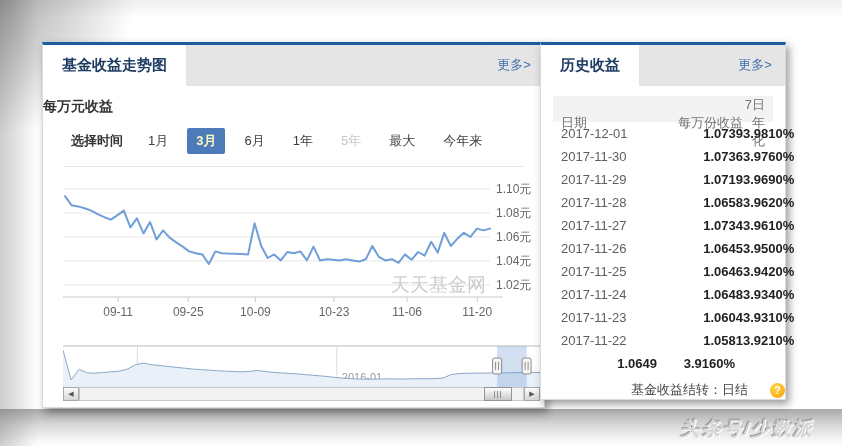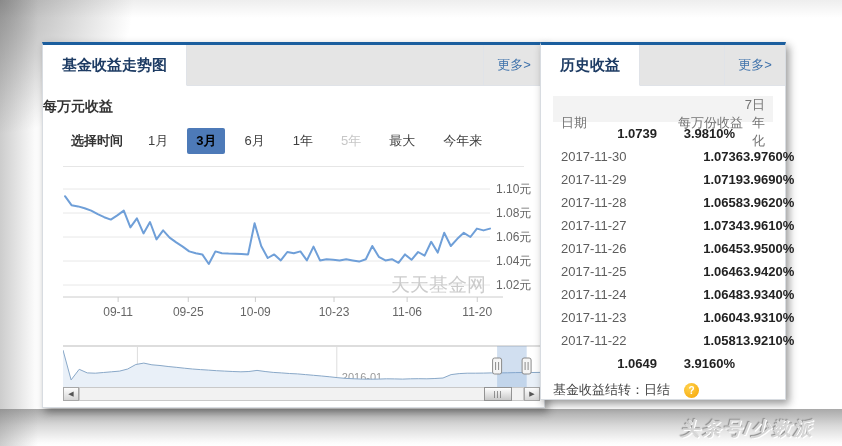--- a/index.html
+++ b/index.html
@@ -21,21 +21,21 @@
   .panel.right{left:540px;top:42px;width:246px;height:358px;}
   .tabbar{height:40px;display:flex;align-items:stretch;background:#e5e5e5;border-bottom:1px solid #e0e3e8;}
   .tab{display:flex;align-items:center;padding:0 19px;background:#fff;border-right:1px solid #e0e3e8;
     font-size:15px;font-weight:bold;color:#1e3c64;margin-bottom:-1px;border-bottom:1px solid #fff;cursor:pointer;}
   .more{margin-left:auto;border-left:1px solid #e0e3e8;min-width:60px;display:flex;align-items:center;
     justify-content:center;color:#3f72ab;font-size:13px;cursor:pointer;}
   .chart-title{margin-top:12px;text-align:left;font-size:14px;font-weight:bold;color:#333;height:20px;}
   .time-row{display:flex;align-items:center;gap:10px;margin:10px 0 0 0;padding:0 28px;height:26px;font-size:13px;color:#333;}
   .time-label{font-weight:bold;margin-right:6px;}
   .time-opt{padding:4px 9px;border-radius:2px;cursor:pointer;color:#404040;}
-  .time-opt.selected{background:#4d7ab8;color:#000000;font-weight:bold;}
+  .time-opt.selected{background:#4d7ab8;color:#fef9c3;font-weight:bold;}
   .time-opt.disabled{color:#c7c7c7;cursor:default;}
   .hr{border:none;border-top:1px solid #e6e6e6;margin:12px 20px 0 20px;}
   #main-chart{display:block;margin-top:6px;}
   #nav-chart{display:block;margin:24px 0 0 20px;}
   .sb{position:relative;width:477px;height:14px;margin-left:20px;}
   .sb-btn{position:absolute;top:0;width:16px;height:14px;box-sizing:border-box;border:1px solid #a8a8a8;
     background:linear-gradient(#fdfdfd,#d6d6d6);color:#555;font-size:7px;line-height:12px;text-align:center;cursor:pointer;}
   .sb-btn.left{left:0;}.sb-btn.right{right:0;}
   .sb-track{position:absolute;left:16px;right:16px;top:0;height:14px;box-sizing:border-box;background:#f2f2f2;
     border:1px solid #c9c9c9;cursor:pointer;}
@@ -43,21 +43,21 @@
     background:linear-gradient(#fff,#c9c9c9);font-size:8px;line-height:12px;text-align:center;color:#666;
     letter-spacing:1px;cursor:grab;}
   .htable{margin:10px 12px 0 12px;font-size:13px;}
   .thead,.trow{display:grid;grid-template-columns:104px 86px auto;align-items:center;}
   .thead{background:#f3f3f3;color:#757575;height:26px;}
   .trow{height:23px;color:#5d5d5d;}
   .c1{padding-left:8px;text-align:left;}
   .c2{text-align:right;}
   .c3{text-align:right;padding-right:8px;}
   .trow .c2,.trow .c3{font-weight:bold;color:#222;}
-  .tfoot{margin:6px 12px 0 12px;font-size:13px;color:#444;display:flex;align-items:center;gap:14px;}
+  .tfoot{margin:6px 0 0 12px;font-size:13px;color:#444;display:flex;align-items:center;gap:22px;justify-content:flex-end;}
   .help-icon{display:inline-flex;width:15px;height:15px;border-radius:50%;align-items:center;justify-content:center;
     background:radial-gradient(circle at 35% 30%,#ffd24d,#f5a301);color:#fff;font-size:10px;font-weight:bold;cursor:pointer;}
   text{font-family:"Liberation Sans","DejaVu Sans",sans-serif;}
 </style>
 </head>
 <body>
 
 <div class="stage">
   <div class="bottom-band"></div>
   <div class="edge-fx"></div>
@@ -142,20 +142,21 @@
       <div class="more">更多&gt;</div>
     </div>
     <div class="htable">
       <div class="thead">
         <span class="c1">日期</span>
         <span class="c2">每万份收益</span>
         <span class="c3">7日年化</span>
       </div>
       <div id="table-body">
           <div class="trow">
+            <span class="c1">2017-12-01</span>
             <span class="c2">1.0739</span>
             <span class="c3">3.9810%</span>
           </div>
           <div class="trow">
             <span class="c1">2017-11-30</span>
             <span class="c2">1.0736</span>
             <span class="c3">3.9760%</span>
           </div>
           <div class="trow">
             <span class="c1">2017-11-29</span>

